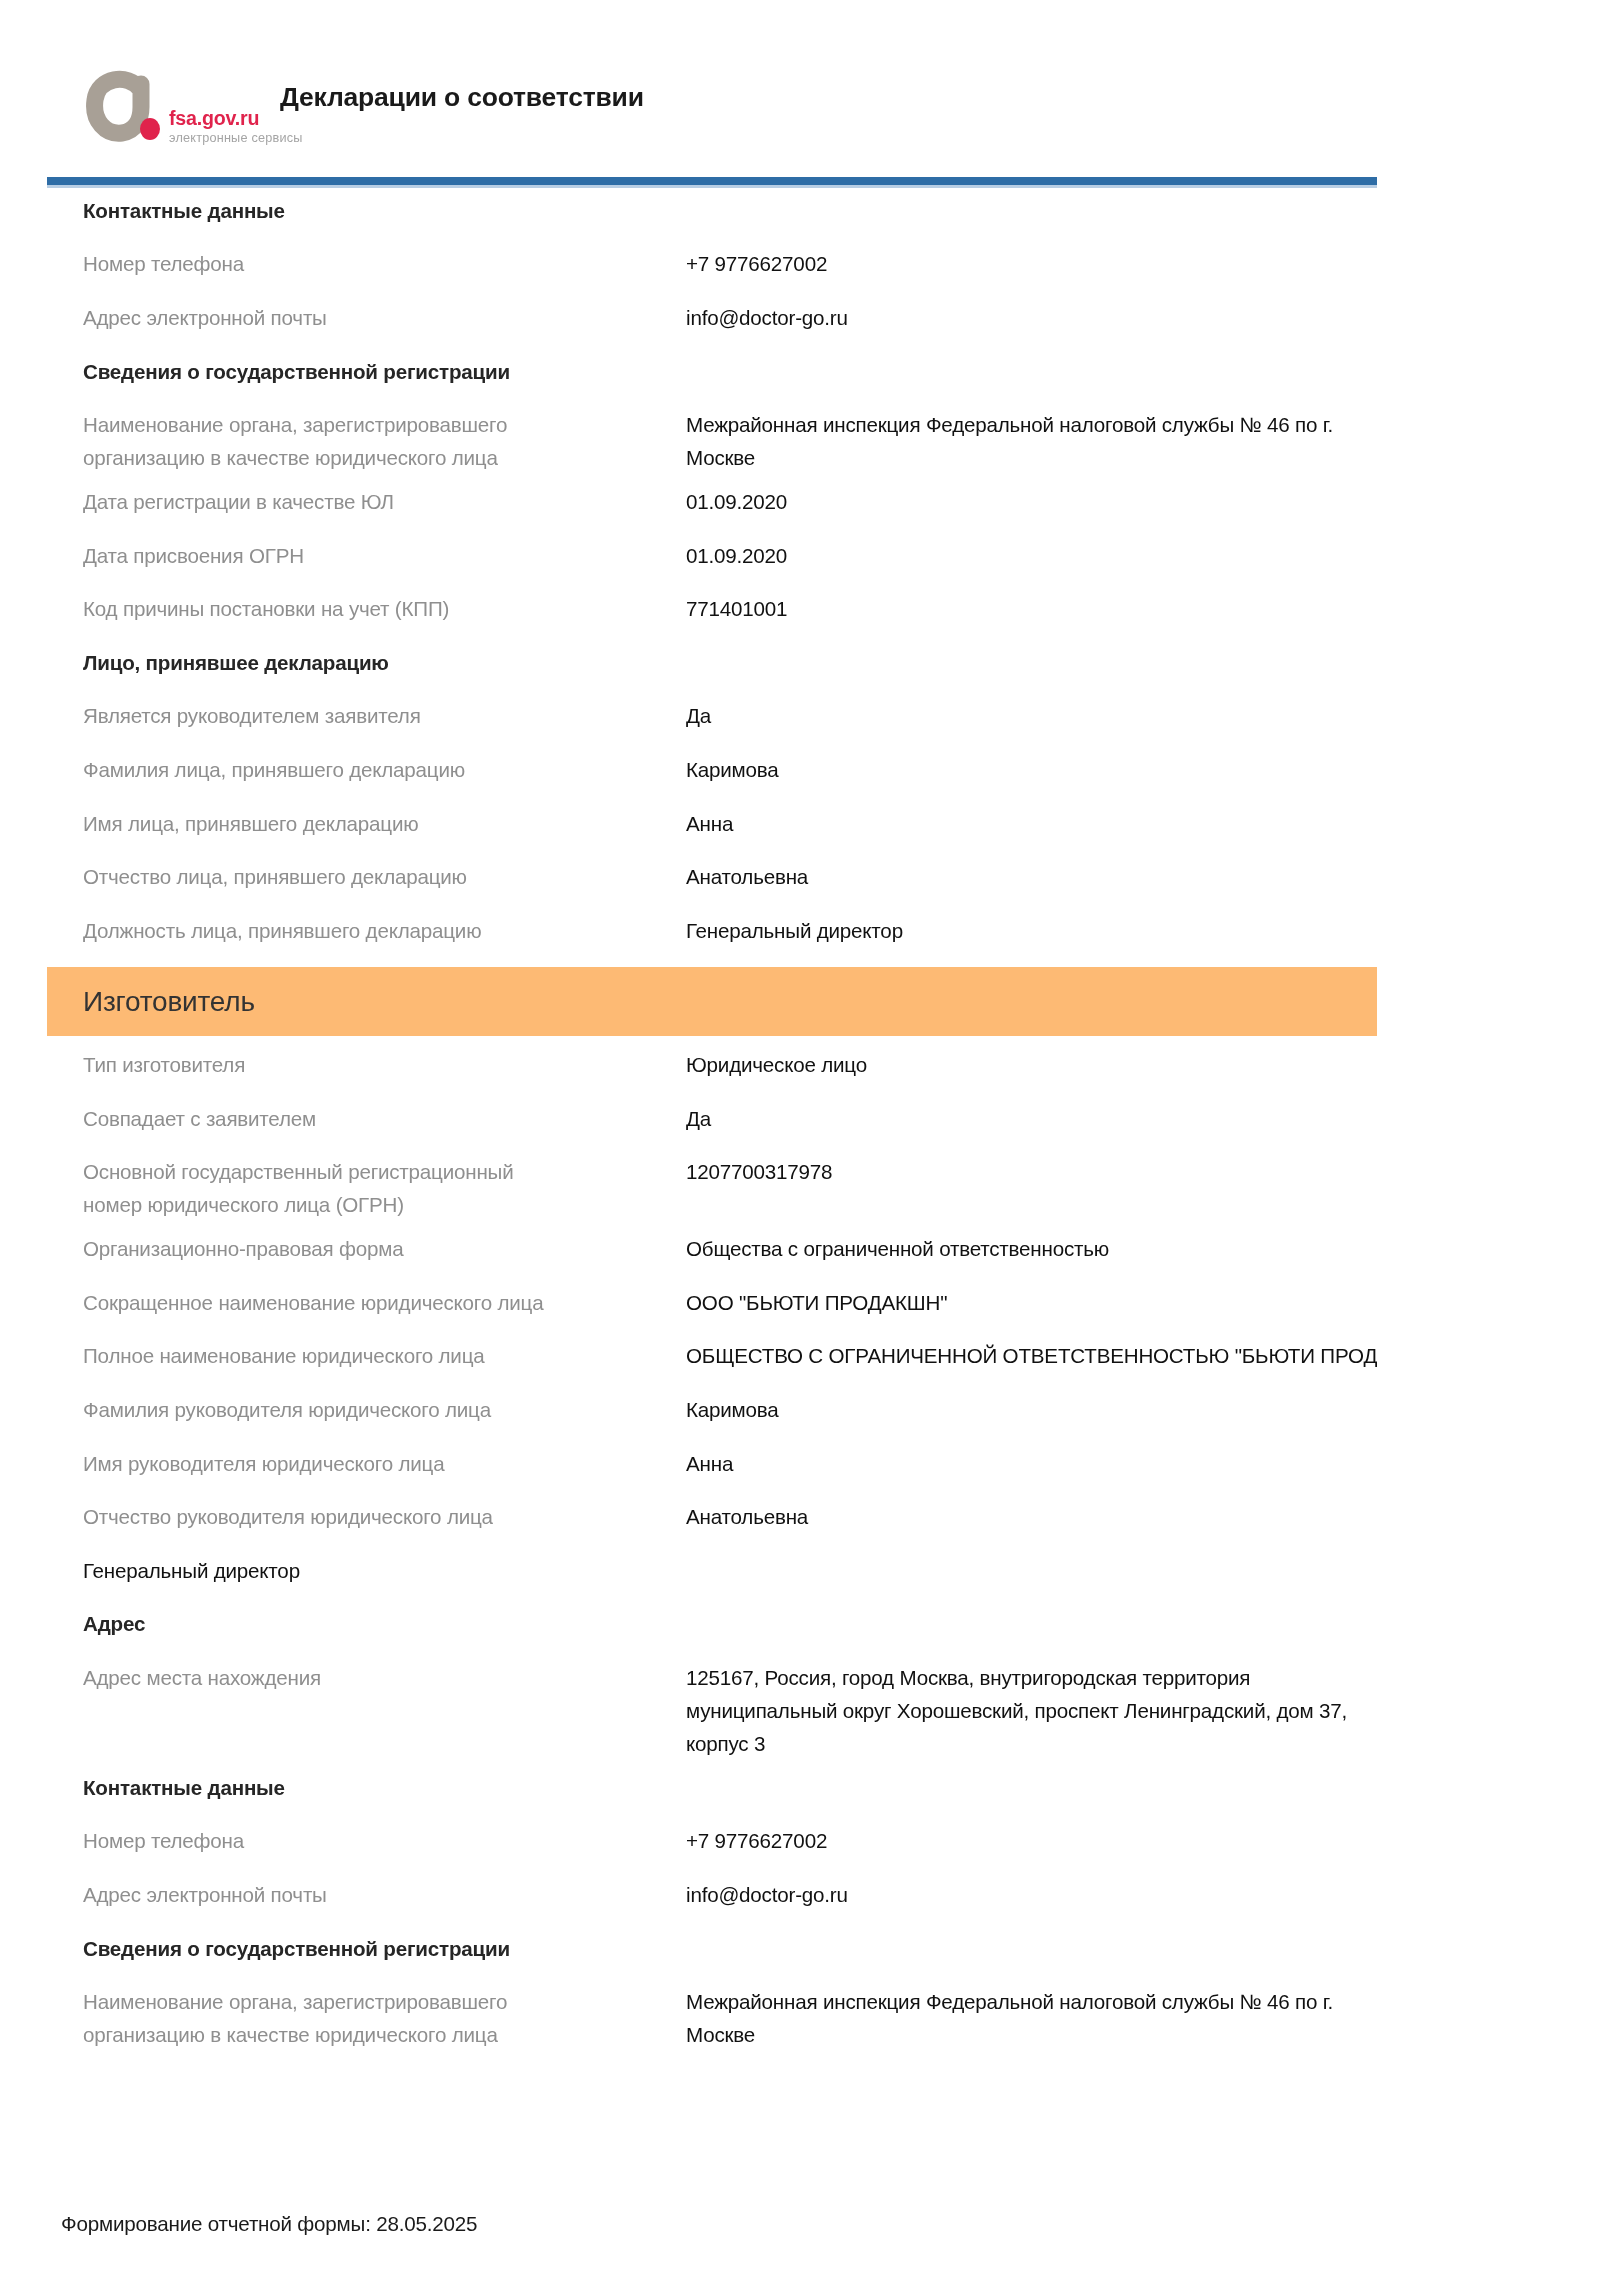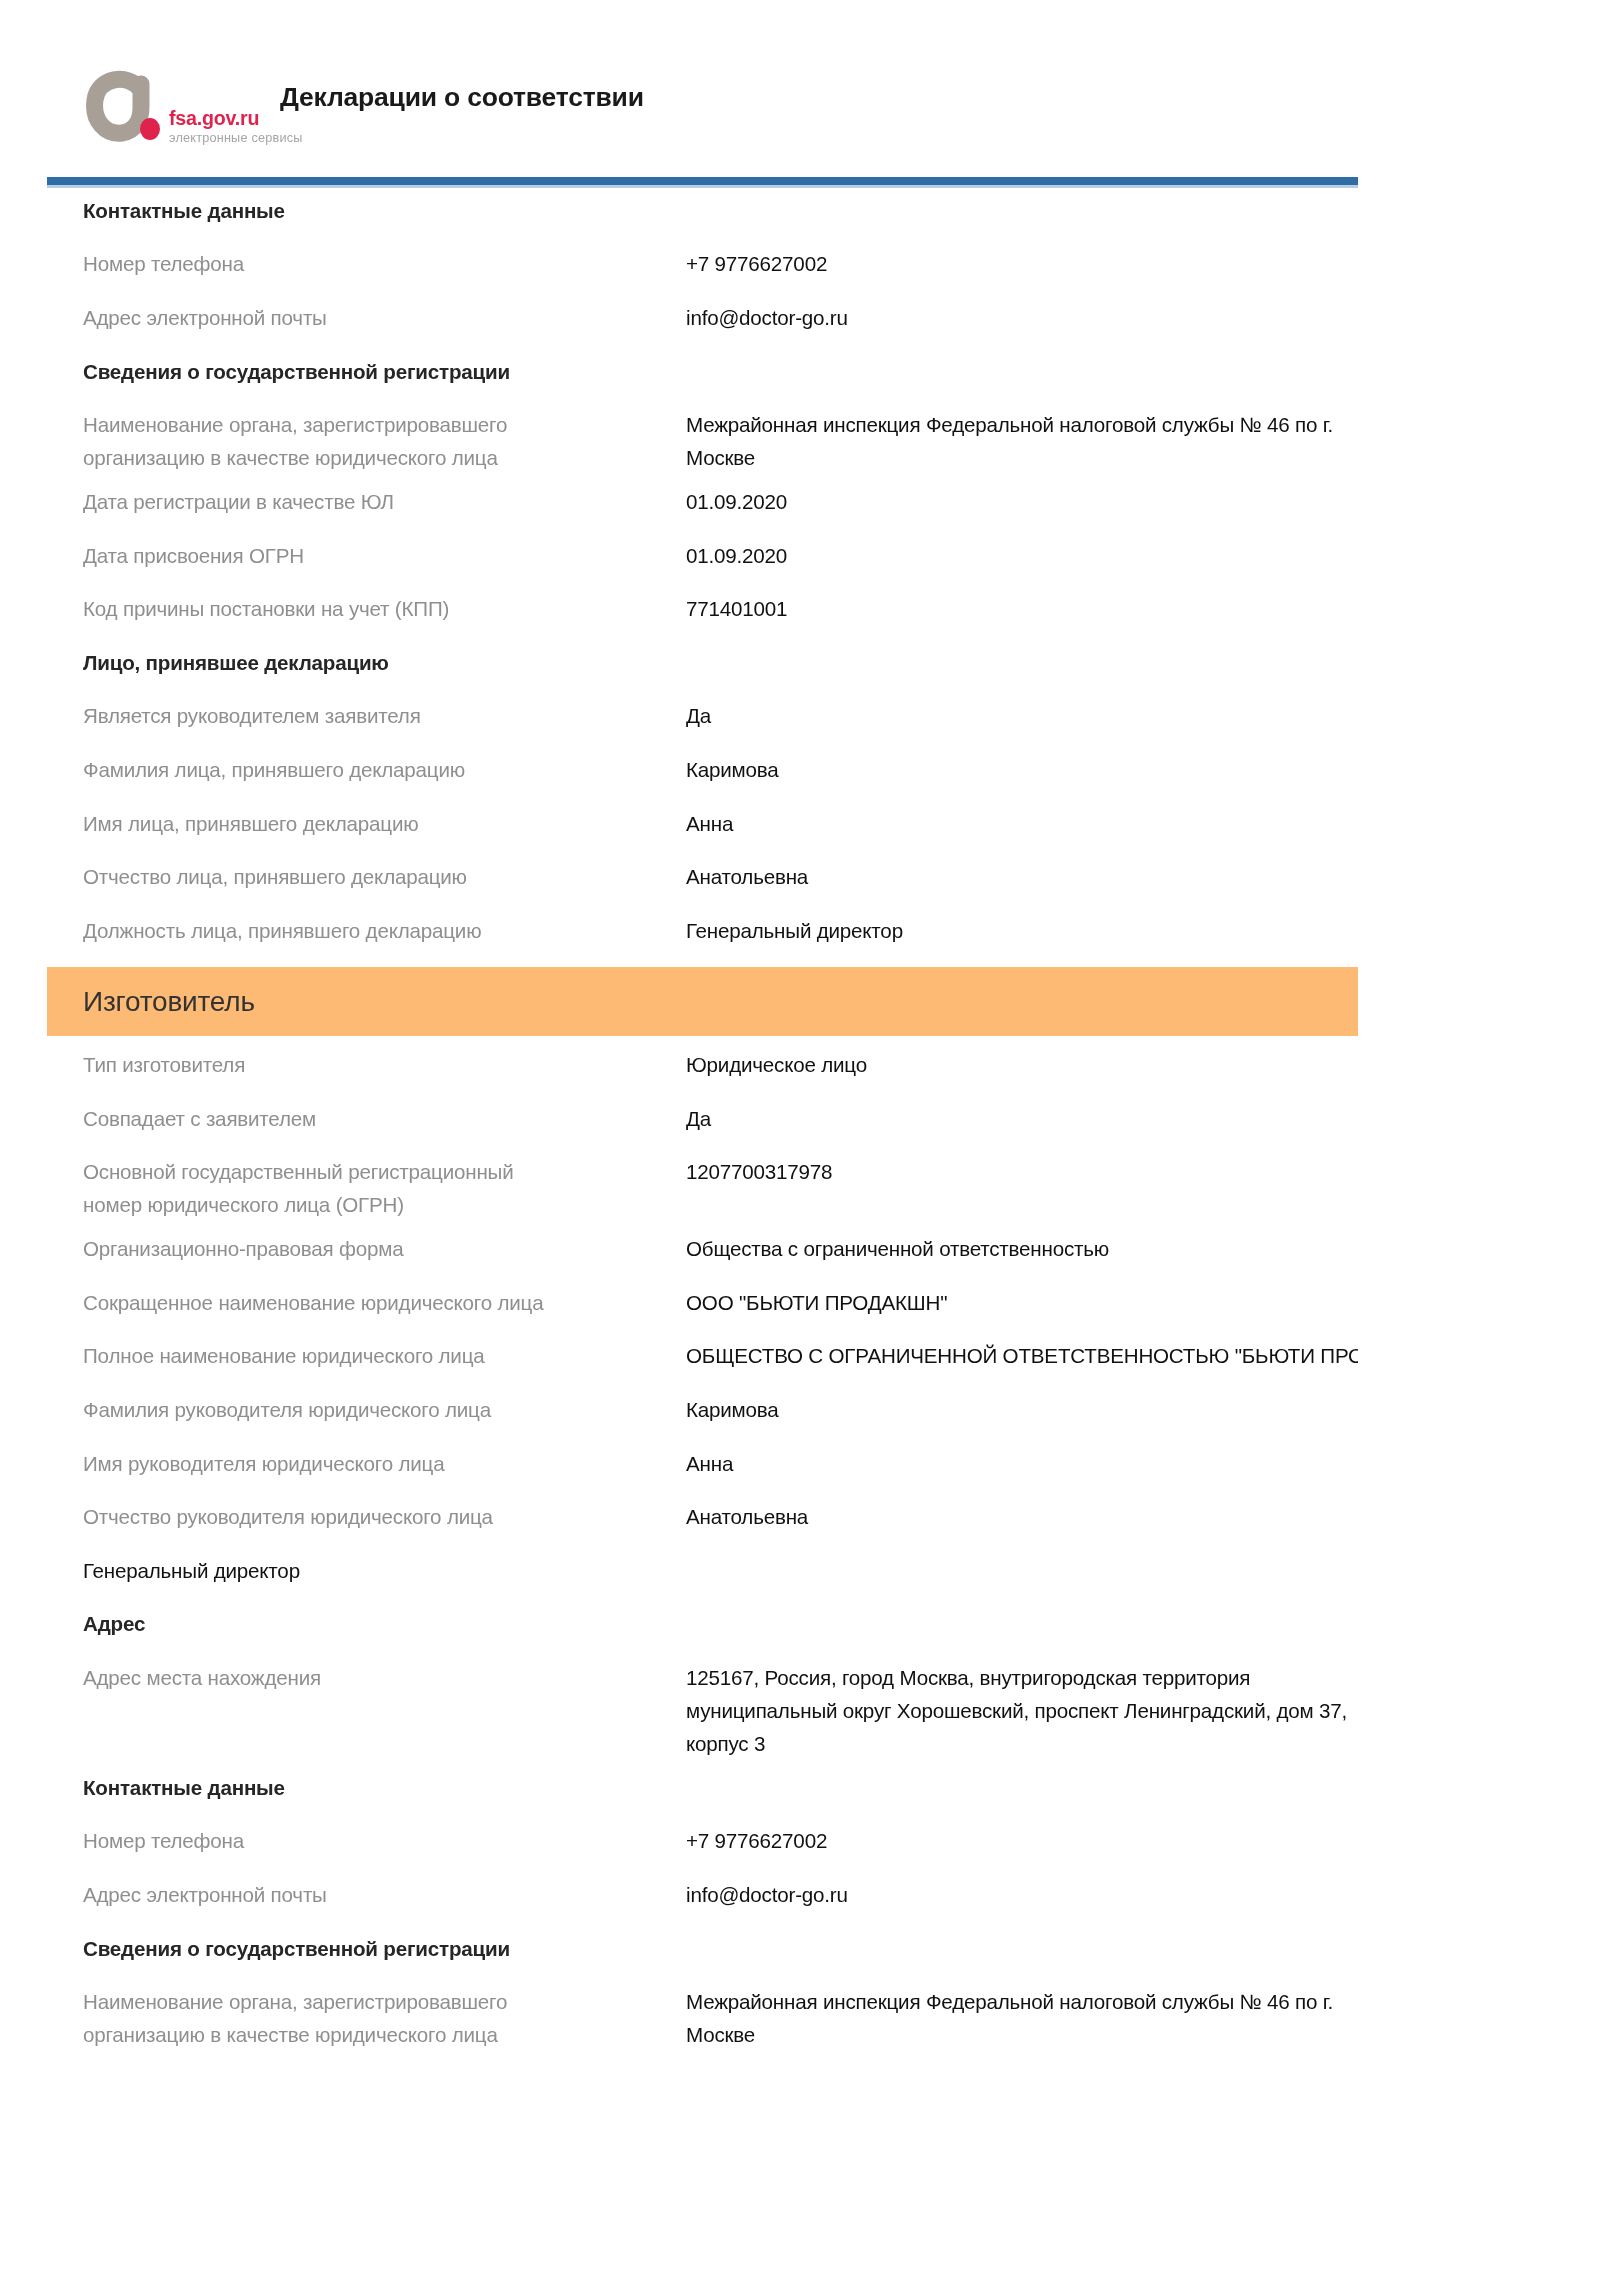--- a/index.html
+++ b/index.html
@@ -3,20 +3,21 @@
 <meta charset="utf-8">
 <style>
   html,body{margin:0;padding:0;background:#ffffff;}
   .page{
     position:relative;
     width:1358px;height:2293px;
     background:#ffffff;
     font-family:"Liberation Sans","DejaVu Sans",sans-serif;
     letter-spacing:-0.2px;
     overflow:hidden;
+    padding-left:19px;
   }
   
   .logo-mark{position:absolute;left:84px;top:67px;width:80px;height:80px;}
   .brand{position:absolute;left:169px;top:107px;font-size:19.6px;font-weight:700;color:#e0234c;}
   .tagline{position:absolute;left:169px;top:131px;font-size:12.7px;color:#a5a5a5;letter-spacing:0.2px;text-align:center;}
   .doc-title{position:absolute;left:280px;top:82px;font-size:26.5px;font-weight:700;color:#1a1a1a;}
   .divider{position:absolute;left:47px;top:177px;width:1514px;height:7.8px;background:#2e6da6;}
   .divider-light{position:absolute;left:47px;top:185px;width:1514px;height:2.9px;background:#b8cee4;}
   
   .content{position:absolute;left:47px;top:188px;width:1514px;}
@@ -172,15 +173,19 @@
       </div>
       <div class="sec-heading">Сведения о государственной регистрации</div>
       <div class="row multi">
         <div class="label">Наименование органа, зарегистрировавшего
 организацию в качестве юридического лица</div>
         <div class="value">Межрайонная инспекция Федеральной налоговой службы № 46 по г.
 Москве</div>
       </div>
     </div>
 
+  <div class="footer">
+    <span>Формирование отчетной формы: 28.05.2025</span>
+    <span>Страница 2</span>
+  </div>
 
 </div>
 
 
 </body></html>

